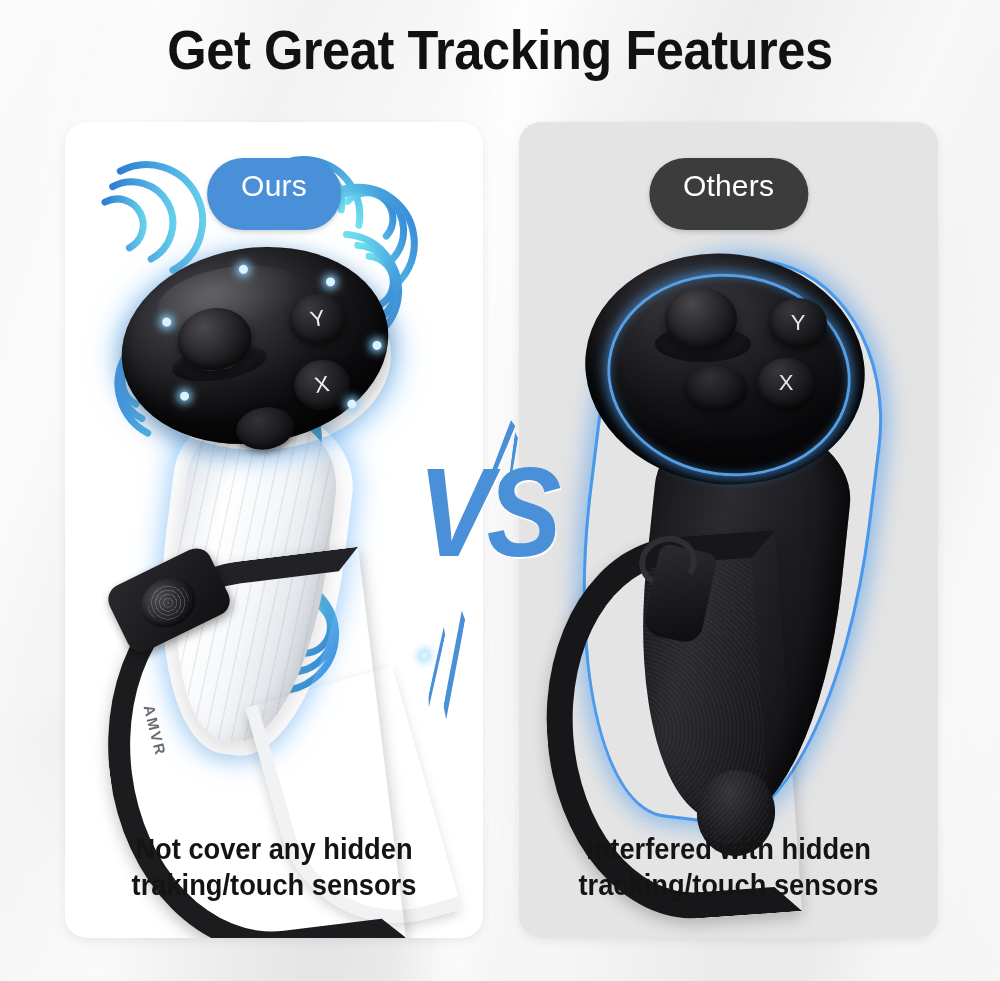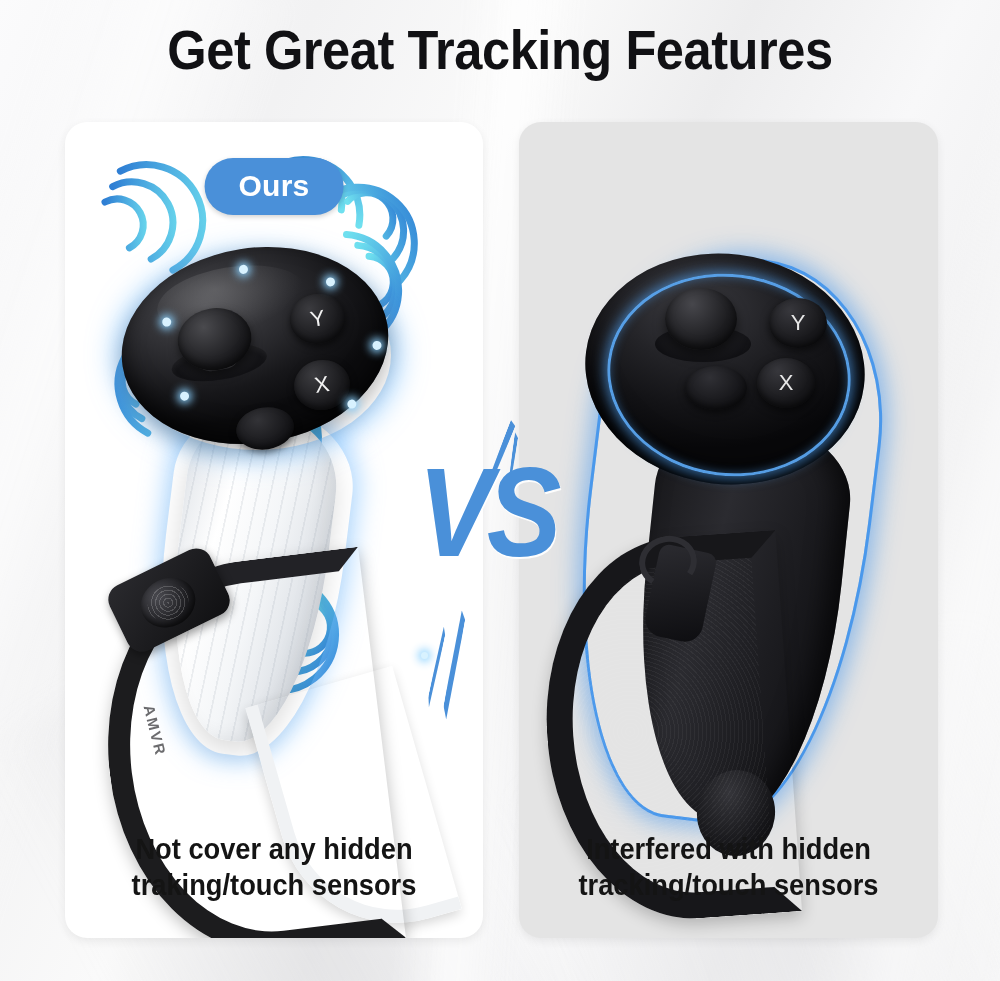--- a/index.html
+++ b/index.html
@@ -38,22 +38,22 @@
     position:absolute;top:122px;height:816px;border-radius:22px;
     box-shadow:0 3px 10px rgba(0,0,0,.07);
     overflow:hidden;
   }
   .panel-left{left:65px;width:418px;background:#ffffff;}
   .panel-right{left:519px;width:419px;background:#e4e4e4;}
 
   
   .badge{
     position:absolute;top:36px;left:50%;transform:translateX(-50%);
-    border-radius:999px;color:#fff;font-weight:700;
-    font-size:30px;line-height:1;padding:13px 34px 14px;
+    border-radius:999px;color:#fff;font-weight:400;
+    font-size:30px;line-height:1;padding:13px 34px 29px;
     white-space:nowrap;letter-spacing:.2px;
     box-shadow:0 2px 5px rgba(0,0,0,.18);
   }
   .badge-ours{background:#4a90d9;}
   .badge-others{background:#3c3c3c;}
 
   
   .caption{
     position:absolute;left:14px;right:14px;bottom:34px;text-align:center;
     font-size:29px;font-weight:700;color:#141414;line-height:1.26;
@@ -392,20 +392,21 @@
     <div class="rc-btn rc-btn-x">X</div>
     <div class="rc-btn-menu"></div>
 
     <div class="rc-strap">
       <div class="rc-strap-tex"></div>
     </div>
     <div class="rc-clip"></div>
     <div class="rc-clip-loop"></div>
   </div>
 
+  <div class="badge badge-others">Others</div>
 
   <div class="caption">
     <div>Interfered with hidden</div>
     <div>tracking/touch sensors</div>
   </div>
 </div>
 
 <div class="vs-wrap">
   <div class="bolt bolt-a"></div>
   <div class="bolt bolt-b"></div>

